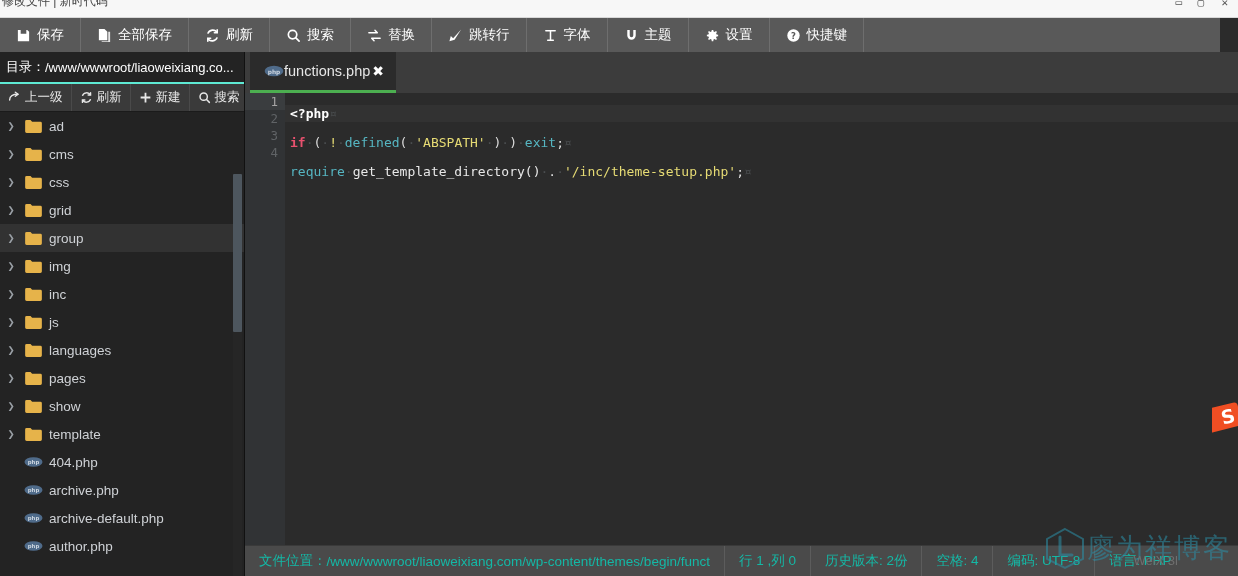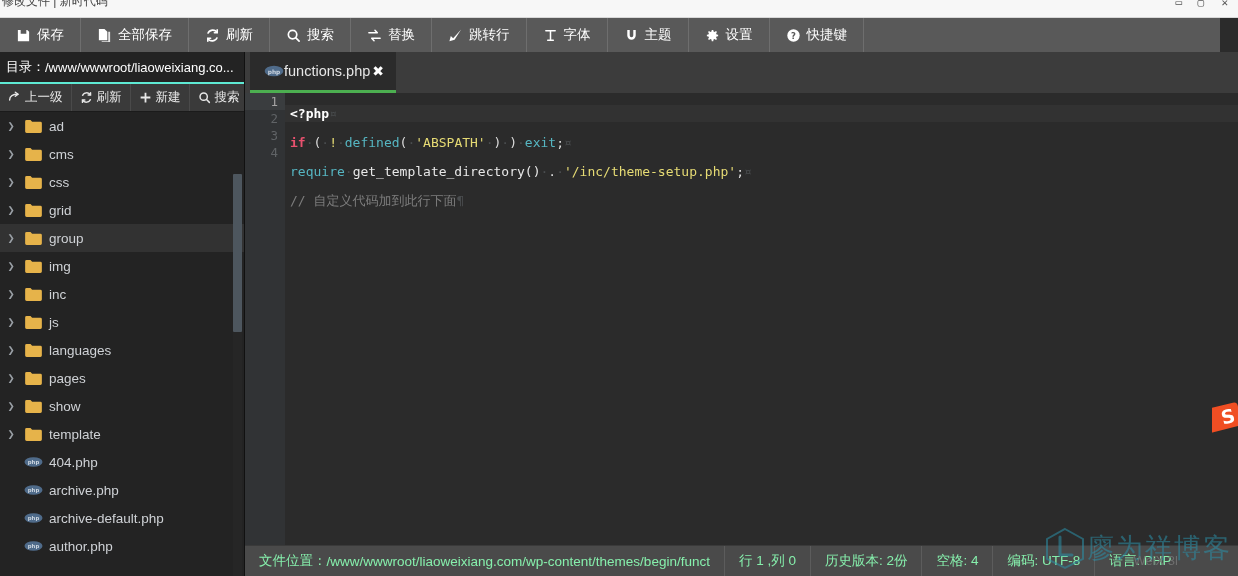--- a/index.html
+++ b/index.html
@@ -166,21 +166,21 @@
     display: flex; align-items: center; justify-content: center;
     color: #e0e0e0; font-size: 11px; cursor: default;
     font-family: "DejaVu Sans Mono", monospace;
   }
 
   
   .statusbar {
     position: absolute; left: 0; bottom: 0; right: 0; height: 31px;
     background: #4a4a4a;
     display: flex; align-items: center;
-    color: #86efac; font-size: 13.5px;
+    color: #14b8a6; font-size: 13.5px;
     border-top: 1px solid #3a3a3a;
   }
   .st-seg {
     padding: 0 14px; height: 31px; display: flex; align-items: center;
     border-right: 1px solid #5c5c5c;
     white-space: nowrap; overflow: hidden;
   }
   .st-seg.path { max-width: 500px; }
   .st-seg.last { border-right: none; }
 
@@ -531,21 +531,20 @@
         <div class="gline">4</div>
       </div>
       <div class="code-lines">
 
         <div class="cline cur"><span class="tok-tag">&lt;?php</span><span class="ws">¤</span></div>
 
         <div class="cline"><span class="tok-kw">if</span><span class="ws">·</span><span class="tok-op">(</span><span class="ws">·</span><span class="tok-str">!</span><span class="ws">·</span><span class="tok-fn">defined</span><span class="tok-op">(</span><span class="ws">·</span><span class="tok-str">'ABSPATH'</span><span class="ws">·</span><span class="tok-op">)</span><span class="ws">·</span><span class="tok-op">)</span><span class="ws">·</span><span class="tok-fn">exit</span><span class="tok-op">;</span><span class="ws">¤</span></div>
 
         <div class="cline"><span class="tok-fn">require</span><span class="ws">·</span><span class="tok-plain">get_template_directory()</span><span class="ws">·</span><span class="tok-op">.</span><span class="ws">·</span><span class="tok-str">'/inc/theme-setup.php'</span><span class="tok-op">;</span><span class="ws">¤</span></div>
 
-        <div class="cline"><span class="tok-cmt">// 自定义代码加到此行下面</span><span class="pilcrow">¶</span></div>
 
       </div>
     </div>
 
     <div class="sogou">
       <svg width="34" height="40" viewBox="0 0 34 40">
         <g transform="rotate(-14 17 20)">
           <rect x="-6" y="8" width="34" height="24" rx="4" fill="#f04e23"></rect>
           <text x="9" y="27" font-size="19" font-family="DejaVu Sans" font-weight="bold" fill="#fff">S</text>
         </g>

